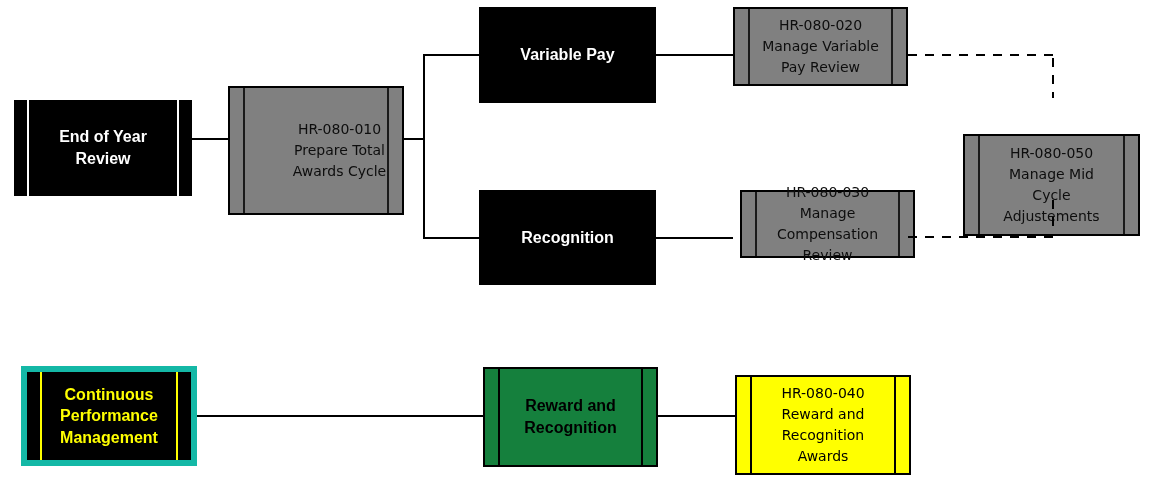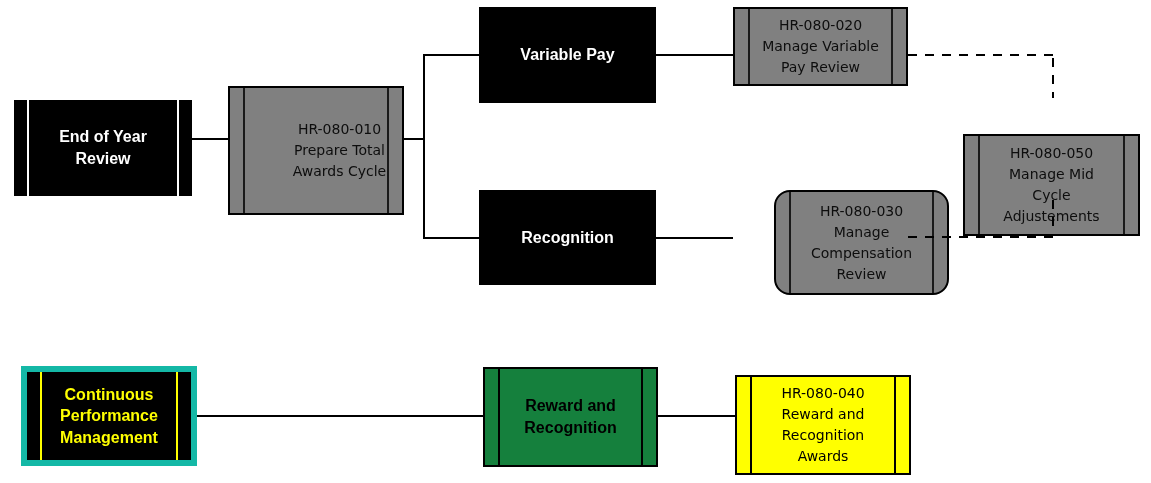--- a/index.html
+++ b/index.html
@@ -150,21 +150,21 @@
   <div class="node proc" style="left:733px; top:7px; width:175px; height:79px;">
     <span class="divider left"></span>
     <span class="divider right"></span>
     <span class="txt"><span class="code" style="display: block;">HR-080-020</span><span class="title">Manage Variable Pay Review</span></span>
   </div>
 
   <div class="node cat-plain" style="left:479px; top:190px; width:177px; height:95px;">
     <span class="txt">Recognition</span>
   </div>
 
-  <div class="node proc" style="left:774px; top:190px; width:175px; height:105px;border-radius:16px;">
+  <div class="node proc" style="left:740px; top:190px; width:175px; height:68px;">
     <span class="divider left"></span>
     <span class="divider right"></span>
     <span class="txt"><span class="code" style="display: block;">HR-080-030</span><span class="title">Manage Compensation Review</span></span>
   </div>
 
   <div class="node proc" style="left:963px; top:98px; width:177px; height:102px;margin-top:36px;">
     <span class="divider left"></span>
     <span class="divider right"></span>
     <span class="txt" style="max-width:112px;"><span class="code" style="display: block;">HR-080-050</span><span class="title">Manage Mid Cycle Adjustements</span></span>
   </div>

